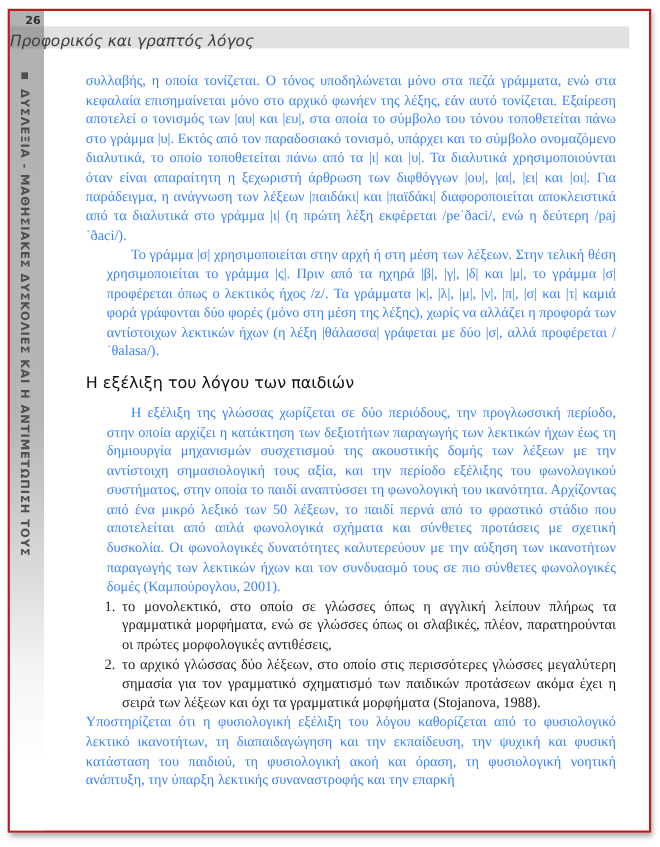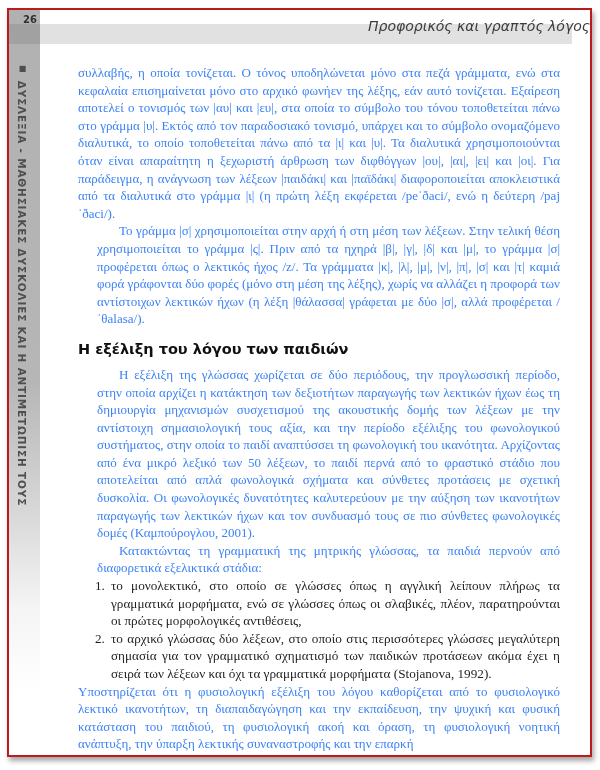--- a/index.html
+++ b/index.html
@@ -54,22 +54,22 @@
   .page-number {
     position: absolute;
     left: 14px; top: 4px;
     font-family: "DejaVu Sans", sans-serif;
     font-size: 10px;
     font-weight: bold;
     color: #303030;
   }
   .header-title {
     position: absolute;
-    left: 0; right: 0; top: 8px;
-    text-align: right;
+    left: 0; right: 0; top: 20px;
+    text-align: left;
     font-family: "DejaVu Sans", sans-serif;
     font-style: italic;
     font-size: 14px;
     color: #3c3c3c;
   }
   
   .content {
     position: absolute;
     left: 69px; top: 54px;
     width: 482px;
@@ -79,21 +79,21 @@
     font-size: 13px;
     line-height: 17.6px;
     color: #3b82f6;
     text-align: justify;
   }
   .content p.indent { text-indent: 22px; margin-left: 19px; }
   .section-heading {
     margin: 13px 0 9px 0;
     font-family: "DejaVu Sans", sans-serif;
     font-size: 14.5px;
-    font-weight: bold;
+    font-weight: normal;
     color: #101010;
   }
   ol.stages {
     list-style: none;
     margin: 0; padding: 0;
   }
   ol.stages li {
     display: flex;
     font-size: 13.2px;
     line-height: 17.6px;
@@ -126,29 +126,28 @@
   <div class="content">
 
     <p>συλλαβής, η οποία τονίζεται. Ο τόνος υποδηλώνεται μόνο στα πεζά γράμματα, ενώ στα κεφαλαία επισημαίνεται μόνο στο αρχικό φωνήεν της λέξης, εάν αυτό τονίζεται. Εξαίρεση αποτελεί ο τονισμός των |αυ| και |ευ|, στα οποία το σύμβολο του τόνου τοποθετείται πάνω στο γράμμα |υ|. Εκτός από τον παραδοσιακό τονισμό, υπάρχει και το σύμβολο ονομαζόμενο διαλυτικά, το οποίο τοποθετείται πάνω από τα |ι| και |υ|. Τα διαλυτικά χρησιμοποιούνται όταν είναι απαραίτητη η ξεχωριστή άρθρωση των διφθόγγων |ου|, |αι|, |ει| και |οι|. Για παράδειγμα, η ανάγνωση των λέξεων |παιδάκι| και |παϊδάκι| διαφοροποιείται αποκλειστικά από τα διαλυτικά στο γράμμα |ι| (η πρώτη λέξη εκφέρεται /peˈðaci/, ενώ η δεύτερη /pajˈðaci/).</p>
 
     <p class="indent">Το γράμμα |σ| χρησιμοποιείται στην αρχή ή στη μέση των λέξεων. Στην τελική θέση χρησιμοποιείται το γράμμα |ς|. Πριν από τα ηχηρά |β|, |γ|, |δ| και |μ|, το γράμμα |σ| προφέρεται όπως ο λεκτικός ήχος /z/. Τα γράμματα |κ|, |λ|, |μ|, |ν|, |π|, |σ| και |τ| καμιά φορά γράφονται δύο φορές (μόνο στη μέση της λέξης), χωρίς να αλλάζει η προφορά των αντίστοιχων λεκτικών ήχων (η λέξη |θάλασσα| γράφεται με δύο |σ|, αλλά προφέρεται /ˈθalasa/).</p>
 
     <h2 class="section-heading">Η εξέλιξη του λόγου των παιδιών</h2>
 
     <p class="indent">Η εξέλιξη της γλώσσας χωρίζεται σε δύο περιόδους, την προγλωσσική περίοδο, στην οποία αρχίζει η κατάκτηση των δεξιοτήτων παραγωγής των λεκτικών ήχων έως τη δημιουργία μηχανισμών συσχετισμού της ακουστικής δομής των λέξεων με την αντίστοιχη σημασιολογική τους αξία, και την περίοδο εξέλιξης του φωνολογικού συστήματος, στην οποία το παιδί αναπτύσσει τη φωνολογική του ικανότητα. Αρχίζοντας από ένα μικρό λεξικό των 50 λέξεων, το παιδί περνά από το φραστικό στάδιο που αποτελείται από απλά φωνολογικά σχήματα και σύνθετες προτάσεις με σχετική δυσκολία. Οι φωνολογικές δυνατότητες καλυτερεύουν με την αύξηση των ικανοτήτων παραγωγής των λεκτικών ήχων και τον συνδυασμό τους σε πιο σύνθετες φωνολογικές δομές (Καμπούρογλου, 2001).</p>
 
-    <p class="indent">Κατακτώντας τη γραμματική της μητρικής γλώσσας, τα παιδιά περνούν από διαφορετικά εξελικτικά στάδια:</p>
 
     <ol class="stages">
       <li>
         <span class="li-num">1.</span>
         <span class="li-body"><span>το </span><b>μονολεκτικό</b><span>, στο οποίο σε γλώσσες όπως η αγγλική λείπουν πλήρως τα γραμματικά μορφήματα, ενώ σε γλώσσες όπως οι σλαβικές, πλέον, παρατηρούνται οι πρώτες μορφολογικές αντιθέσεις,</span></span>
       </li>
       <li>
         <span class="li-num">2.</span>
-        <span class="li-body"><span>το </span><b>αρχικό γλώσσας δύο λέξεων</b><span>, στο οποίο στις περισσότερες γλώσσες μεγαλύτερη σημασία για τον γραμματικό σχηματισμό των παιδικών προτάσεων ακόμα έχει η σειρά των λέξεων και όχι τα γραμματικά μορφήματα (Stojanova, 1992).</span></span>
+        <span class="li-body"><span>το </span><b>αρχικό γλώσσας δύο λέξεων</b><span>, στο οποίο στις περισσότερες γλώσσες μεγαλύτερη σημασία για τον γραμματικό σχηματισμό των παιδικών προτάσεων ακόμα έχει η σειρά των λέξεων και όχι τα γραμματικά μορφήματα (Stojanova, 1988).</span></span>
       </li>
     </ol>
 
     <p>Υποστηρίζεται ότι η φυσιολογική εξέλιξη του λόγου καθορίζεται από το φυσιολογικό λεκτικό ικανοτήτων, τη διαπαιδαγώγηση και την εκπαίδευση, την ψυχική και φυσική κατάσταση του παιδιού, τη φυσιολογική ακοή και όραση, τη φυσιολογική νοητική ανάπτυξη, την ύπαρξη λεκτικής συναναστροφής και την επαρκή</p>
 
   </div>
 </div>
 
 </body></html>

